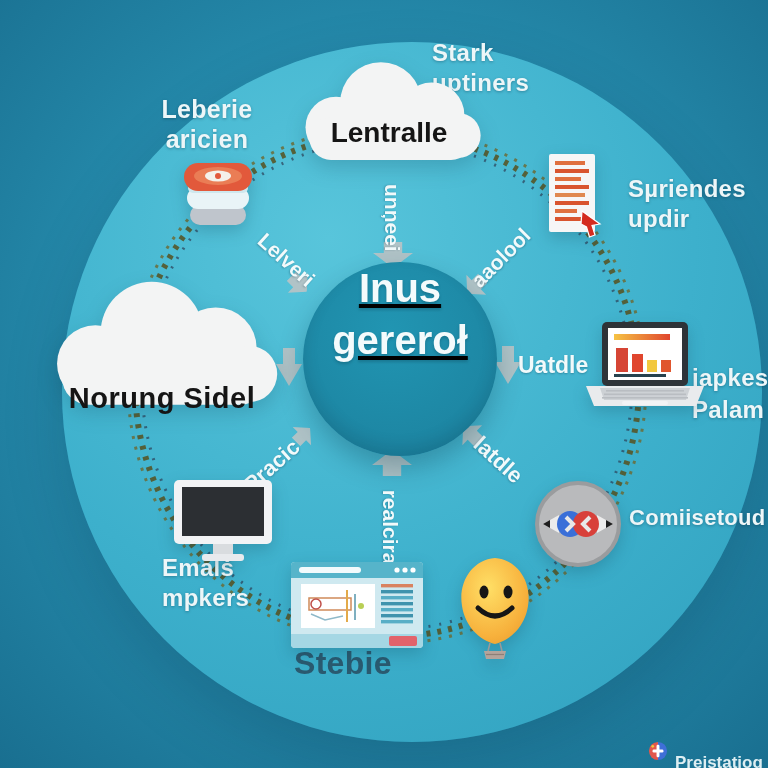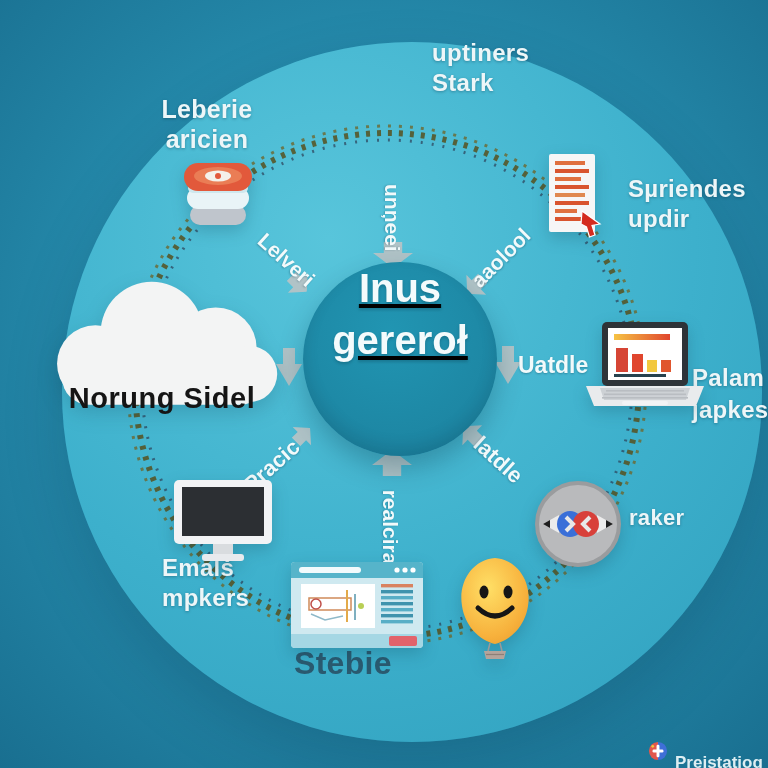--- a/index.html
+++ b/index.html
@@ -66,37 +66,37 @@
 
   <div class="inlbl center-text" style="left:360px;top:204px;width:64px;transform:rotate(90deg)">unņeei</div>
   <div class="inlbl center-text" style="left:457px;top:246px;width:88px;transform:rotate(-45deg)">aaolool</div>
   <div class="inlbl" style="left:518px;top:352px;font-size:23px">Uatdle</div>
   <div class="inlbl center-text" style="left:459px;top:447px;width:78px;transform:rotate(42deg);font-size:22px">latdle</div>
   <div class="inlbl center-text" style="left:350px;top:515px;width:80px;transform:rotate(90deg)">realcira</div>
   <div class="inlbl center-text" style="left:232px;top:453px;width:80px;transform:rotate(-42deg);font-size:22px">Pracic</div>
   <div class="inlbl center-text" style="left:244px;top:248px;width:84px;transform:rotate(42deg)">Lelveri</div>
 
   <div class="lbl" style="left:432px;top:38px">
+    <div>Stark</div>
     <div>uptiners</div>
-    <div>Stark</div>
   </div>
   <div class="lbl center-text" style="left:153px;top:94px;width:108px;font-size:25px">
     <div>Leberie</div>
     <div>aricien</div>
   </div>
   <div class="lbl" style="left:628px;top:174px">
     <div>Sµriendes</div>
     <div>updir</div>
   </div>
   <div class="lbl" style="left:692px;top:362px;line-height:32px">
+    <div>japkes</div>
     <div>Palam</div>
-    <div>japkes</div>
   </div>
   <div class="lbl" style="left:629px;top:503px;font-size:22px;line-height:29px">
-    <div>raker</div>
+    <div>Comiisetoud</div>
   </div>
   <div class="lbl" style="left:162px;top:553px">
     <div>Emalš</div>
     <div>mpkers</div>
   </div>
   <div class="lbl" id="lbl-stebie" style="left:294px;top:648px">Stebie</div>
 
   <div class="icon" style="left:182px;top:153px;width:72px;height:78px">
     <svg viewBox="0 0 72 78">
       <rect x="8" y="52" width="56" height="20" rx="10" fill="#bfc5cc"></rect>
@@ -213,20 +213,32 @@
 
   <div class="icon" style="left:164px;top:480px;width:118px;height:82px">
     <svg viewBox="0 0 118 82">
       <rect x="10" y="0" width="98" height="64" rx="5" fill="#f2f3f5"></rect>
       <rect x="18" y="7" width="82" height="49" fill="#2c2f33"></rect>
       <rect x="49" y="64" width="20" height="10" fill="#d9dcdf"></rect>
       <rect x="38" y="74" width="42" height="7" rx="3" fill="#e8eaed"></rect>
     </svg>
   </div>
 
+  <div class="cloud" id="cloud-top" style="left:284px;top:54px;width:210px;height:112px">
+    <svg viewBox="0 0 200 110">
+      <g fill="#f3f4f4">
+        <circle cx="48" cy="72" r="30"></circle>
+          <circle cx="92" cy="48" r="40"></circle>
+        <circle cx="142" cy="60" r="32"></circle>
+          <circle cx="168" cy="80" r="22"></circle>
+        <rect x="22" y="62" width="160" height="42" rx="21"></rect>
+      </g>
+    </svg>
+    <span class="cloud-text">Lentralle</span>
+  </div>
 
   <div class="cloud" id="cloud-left" style="left:34px;top:268px;width:256px;height:148px">
     <svg viewBox="0 0 200 110">
       <g fill="#f3f4f4">
         <circle cx="48" cy="72" r="30"></circle>
           <circle cx="92" cy="48" r="40"></circle>
         <circle cx="142" cy="60" r="32"></circle>
           <circle cx="168" cy="80" r="22"></circle>
         <rect x="22" y="62" width="160" height="42" rx="21"></rect>
       </g>

